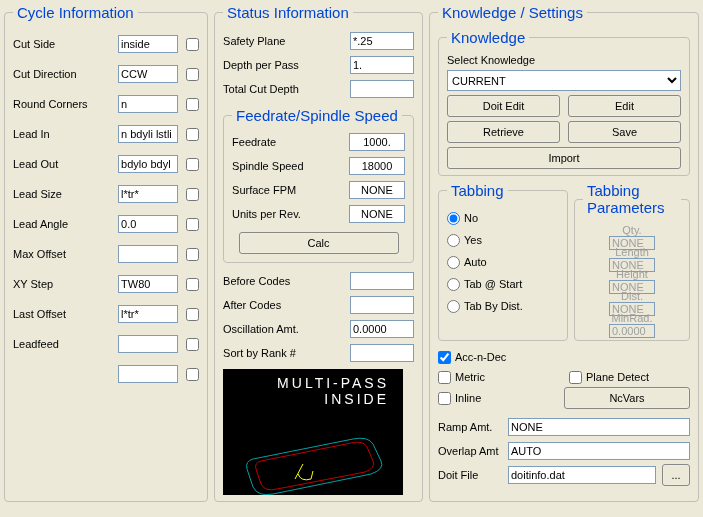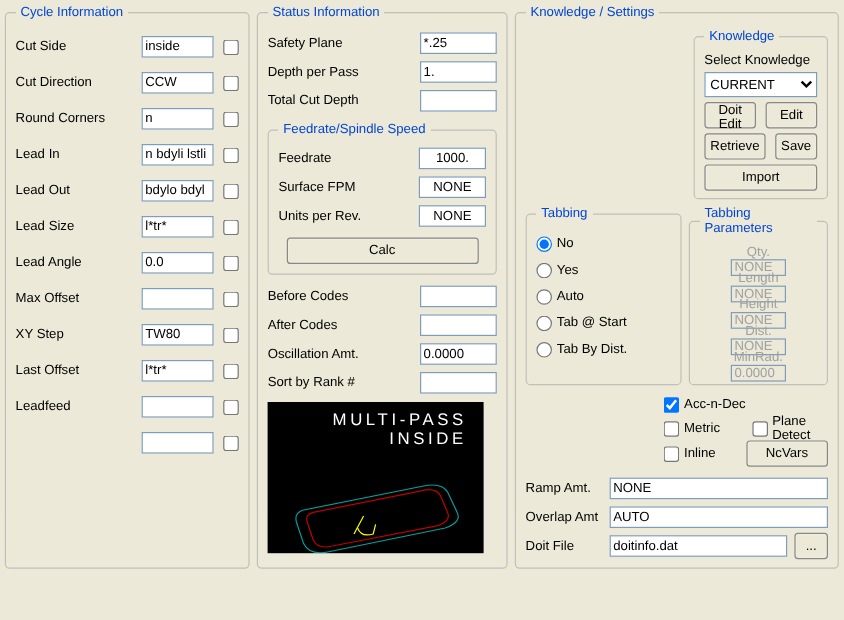--- a/index.html
+++ b/index.html
@@ -13,31 +13,31 @@
   }
   fieldset {
     border: 1px solid #c0c0b8;
     border-radius: 4px;
     margin: 0;
     padding: 8px 8px 6px 8px;
     position: relative;
   }
   fieldset > legend {
     color: #0046d5;
-    font-size: 11px;
+    font-size: 15px;
     padding: 0 4px;
   }
   .cols {
     display: flex;
     gap: 6px;
     padding: 4px;
   }
   .col1 { width: 190px; }
   .col2 { width: 195px; }
-  .col3 { width: 280px; flex: 1; align-items: flex-end;}
+  .col3 { width: 280px; flex: 1;}
   .row {
     display: flex;
     align-items: center;
     height: 26px;
   }
   .lbl {
     color: #000;
     font-size: 11px;
     flex: 1;
   }
@@ -202,20 +202,24 @@
       </div>
 
     <fieldset class="group-top-margin" style="padding:6px 8px;">
       <legend>Feedrate/Spindle Speed</legend>
       <div id="fs-rows">
           <div class="row fsrow">
             <span class="lbl">Feedrate</span>
             <input class="itx" value="1000." style="">
           </div>
           <div class="row fsrow">
+            <span class="lbl">Spindle Speed</span>
+            <input class="itx" value="18000" style="">
+          </div>
+          <div class="row fsrow">
             <span class="lbl">Surface FPM</span>
             <input class="itx" value="NONE" style="">
           </div>
           <div class="row fsrow">
             <span class="lbl">Units per Rev.</span>
             <input class="itx" value="NONE" style="">
           </div>
         </div>
       <button class="btn" style="width:160px; margin:6px auto 2px; display:block;">Calc</button>
     </fieldset>

